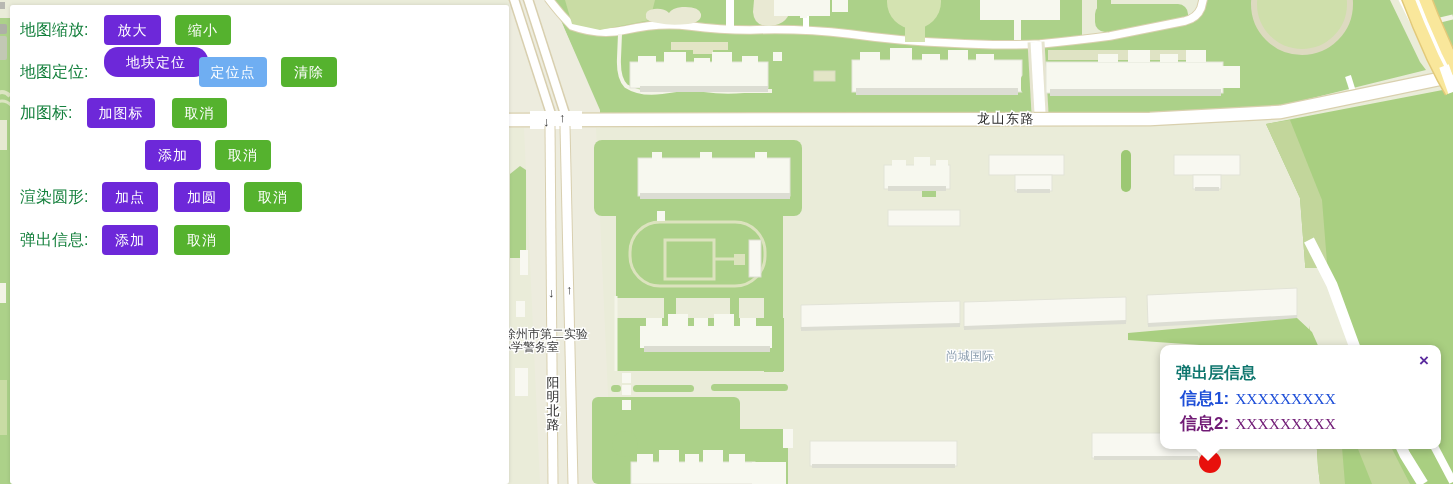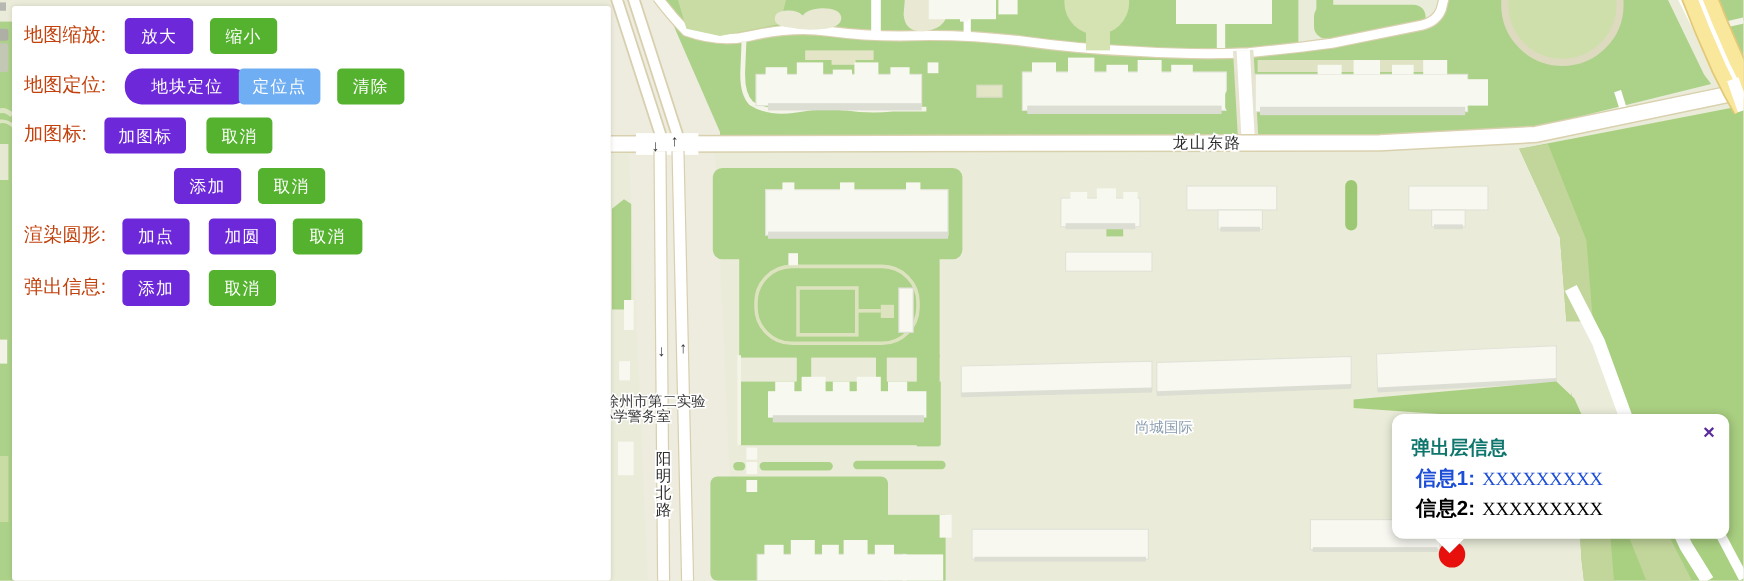--- a/index.html
+++ b/index.html
@@ -4,21 +4,21 @@
 <style>
   html,body{margin:0;padding:0;}
   body{font-family:"Liberation Sans",sans-serif;}
   #stage{position:relative;width:1453px;height:484px;overflow:hidden;background:#EAECD9;}
   #mapsvg{position:absolute;left:0;top:0;}
   .btn{position:absolute;height:30px;line-height:30px;border-radius:4px;
        color:#fff;font-size:14px;letter-spacing:1px;text-align:center;}
   .blue{background:#6d28d9;}
   .lblue{background:#6FAEF2;}
   .green{background:#55B22E;}
-  .lab{position:absolute;left:10px;height:30px;line-height:30px;font-size:16px;color:#c2410c;white-space:nowrap;}
+  .lab{position:absolute;left:10px;height:30px;line-height:30px;font-size:16px;color:#15803d;white-space:nowrap;}
 </style>
 </head>
 <body>
 <div id="stage">
 <svg id="mapsvg" width="1453" height="484" viewBox="0 0 1453 484">
 
   <rect x="0" y="0" width="1453" height="484" fill="#EAECD9"></rect>
 
   <polygon points="552,0 1390,0 1420,62 1426,70 1280,106 1150,113 600,113 552,0" fill="#ACD189"></polygon>
 
@@ -323,36 +323,36 @@
 </svg>
 
 <div style="position:absolute;left:1160px;top:345px;width:281px;height:104px;background:#fff;border-radius:10px;box-shadow:0 2px 8px rgba(0,0,0,0.25);">
 
   <div style="position:absolute;right:12px;top:6px;color:#5B2C9E;font-size:17px;font-weight:bold;">×</div>
 
   <div style="position:absolute;left:16px;top:18px;color:#0f766e;font-size:16px;font-weight:bold;">弹出层信息</div>
 
   <div style="position:absolute;left:20px;top:42px;font-size:17px;color:#1d4ed8;"><b>信息1:</b><span style="font-family:'Liberation Serif',serif;font-size:15.5px;margin-left:6px;">XXXXXXXXX</span></div>
 
-  <div style="position:absolute;left:20px;top:67px;font-size:17px;color:#000000;"><b>信息2:</b><span style="font-family:'Liberation Serif',serif;font-size:15.5px;margin-left:6px;">XXXXXXXXX</span></div>
+  <div style="position:absolute;left:20px;top:67px;font-size:17px;color:#701a75;"><b>信息2:</b><span style="font-family:'Liberation Serif',serif;font-size:15.5px;margin-left:6px;">XXXXXXXXX</span></div>
 
   <div style="position:absolute;left:36px;top:104px;width:0;height:0;border-left:12px solid transparent;border-right:12px solid transparent;border-top:12px solid #fff;"></div>
 </div>
 
 <div style="position:absolute;left:10px;top:5px;width:499px;height:479px;background:#fff;border-radius:3px;box-shadow:0 0 4px rgba(0,0,0,0.12);">
 
   <span class="lab" style="top:10px;">地图缩放:</span>
 
   <span class="btn blue" style="left:94px;top:10px;width:57px;">放大</span>
 
   <span class="btn green" style="left:165px;top:10px;width:56px;">缩小</span>
 
   <span class="lab" style="top:52px;">地图定位:</span>
 
-  <span class="btn blue" style="left:94px;top:52px;width:104px;border-radius:14px;">地块定位</span>
+  <span class="btn blue" style="left:94px;top:42px;width:104px;border-radius:14px;">地块定位</span>
 
   <span class="btn lblue" style="left:189px;top:52px;width:68px;">定位点</span>
 
   <span class="btn green" style="left:271px;top:52px;width:56px;">清除</span>
 
   <span class="lab" style="top:93px;">加图标:</span>
 
   <span class="btn blue" style="left:77px;top:93px;width:68px;">加图标</span>
 
   <span class="btn green" style="left:162px;top:93px;width:55px;">取消</span>

